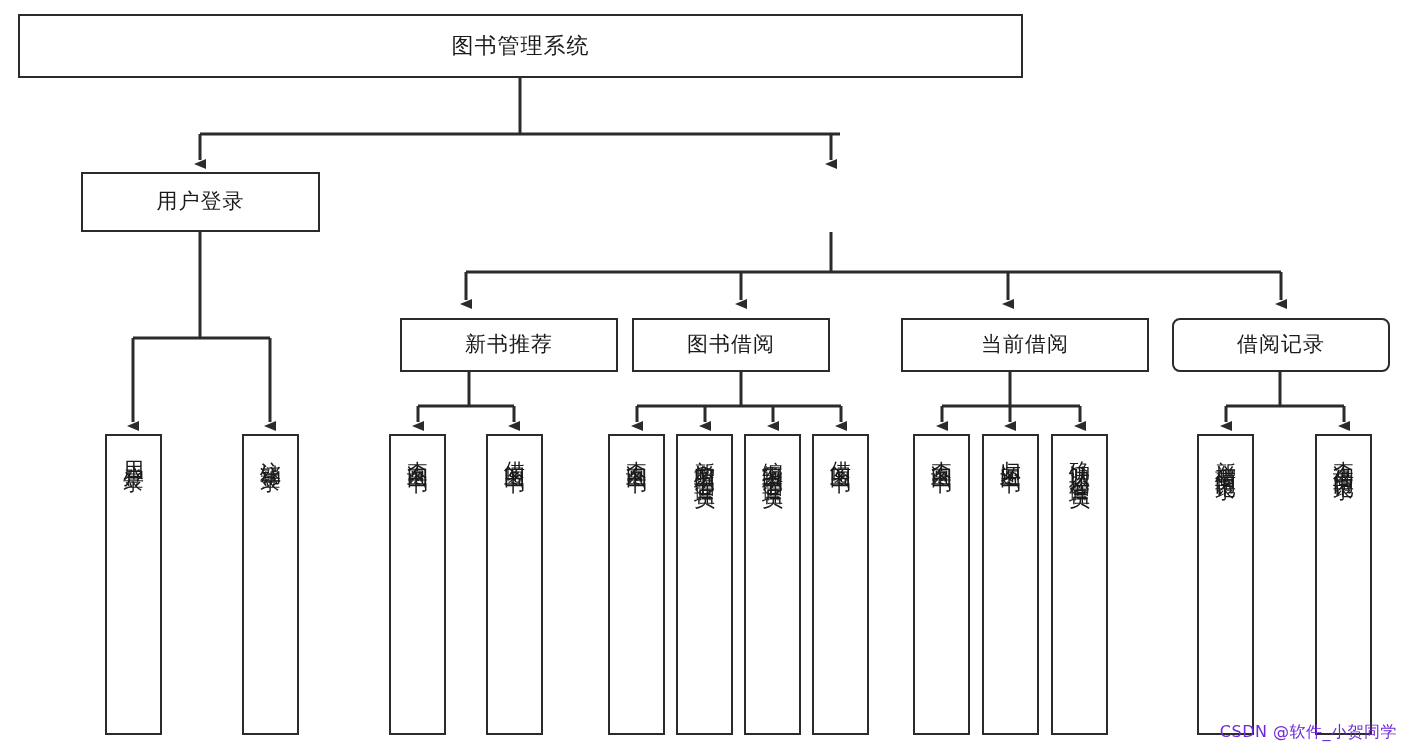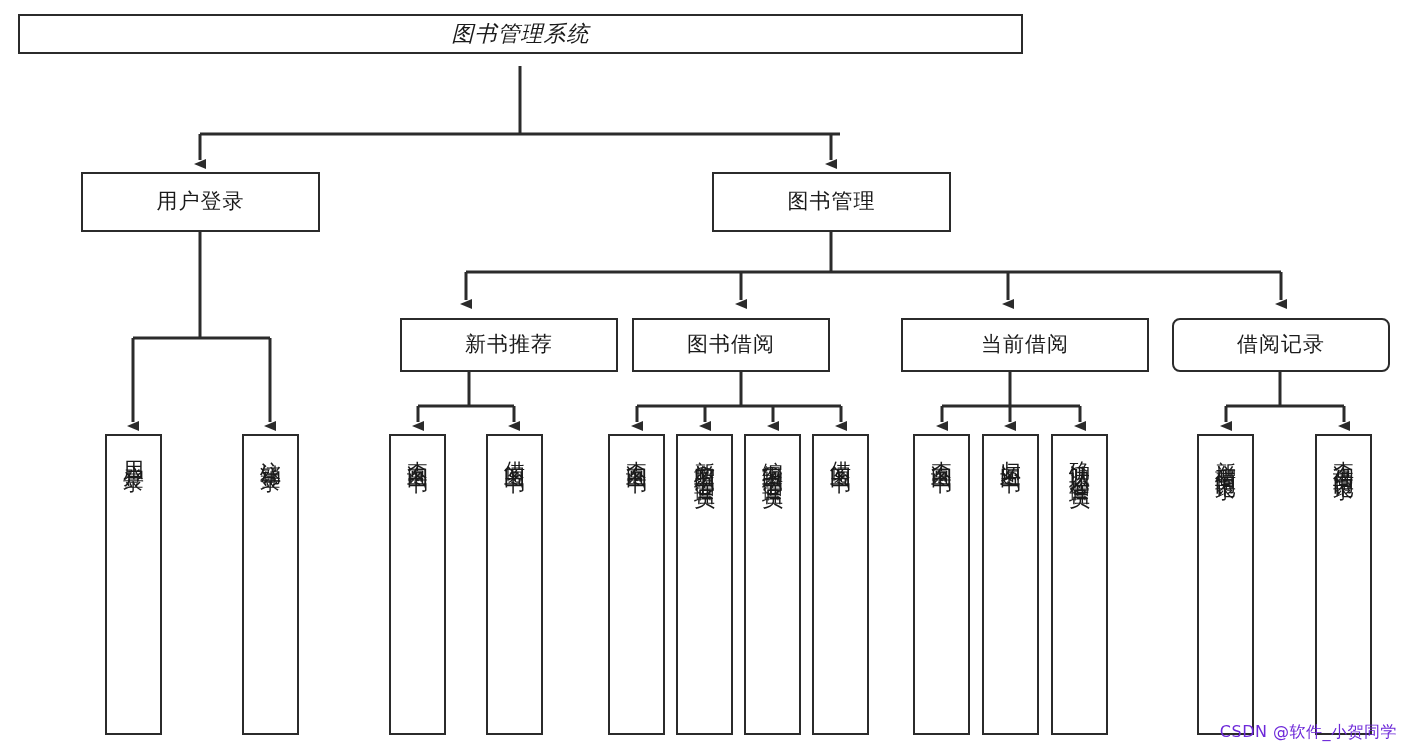--- a/index.html
+++ b/index.html
@@ -115,29 +115,26 @@
       <path d="M1010,406 L1010,422" marker-end="url(#arrow)"></path>
       <path d="M1080,406 L1080,422" marker-end="url(#arrow)"></path>
 
       <path d="M1280,372 L1280,406"></path>
       <path d="M1226,406 L1344,406"></path>
       <path d="M1226,406 L1226,422" marker-end="url(#arrow)"></path>
       <path d="M1344,406 L1344,422" marker-end="url(#arrow)"></path>
     </g>
   </svg>
 
-  <div class="node horiz root" style="left:18px; top:14px; width:1005px; height:40px;font-style:italic;">
+  <div class="node horiz root" style="left:18px; top:14px; width:1005px; height:64px;">
     <span class="node-label">图书管理系统</span>
   </div>
 
   <div class="node horiz" style="left:81px; top:172px; width:239px; height:60px;">
     <span class="node-label">用户登录</span>
-  </div>
-  <div class="node horiz" style="left:712px; top:172px; width:239px; height:60px;">
-    <span class="node-label">图书管理</span>
   </div>
 
   <div class="node horiz" style="left:360px; top:318px; width:218px; height:54px;margin-left:40px;">
     <span class="node-label">新书推荐</span>
   </div>
   <div class="node horiz" style="left:632px; top:318px; width:198px; height:54px;">
     <span class="node-label">图书借阅</span>
   </div>
   <div class="node horiz" style="left:901px; top:318px; width:248px; height:54px;">
     <span class="node-label">当前借阅</span>

